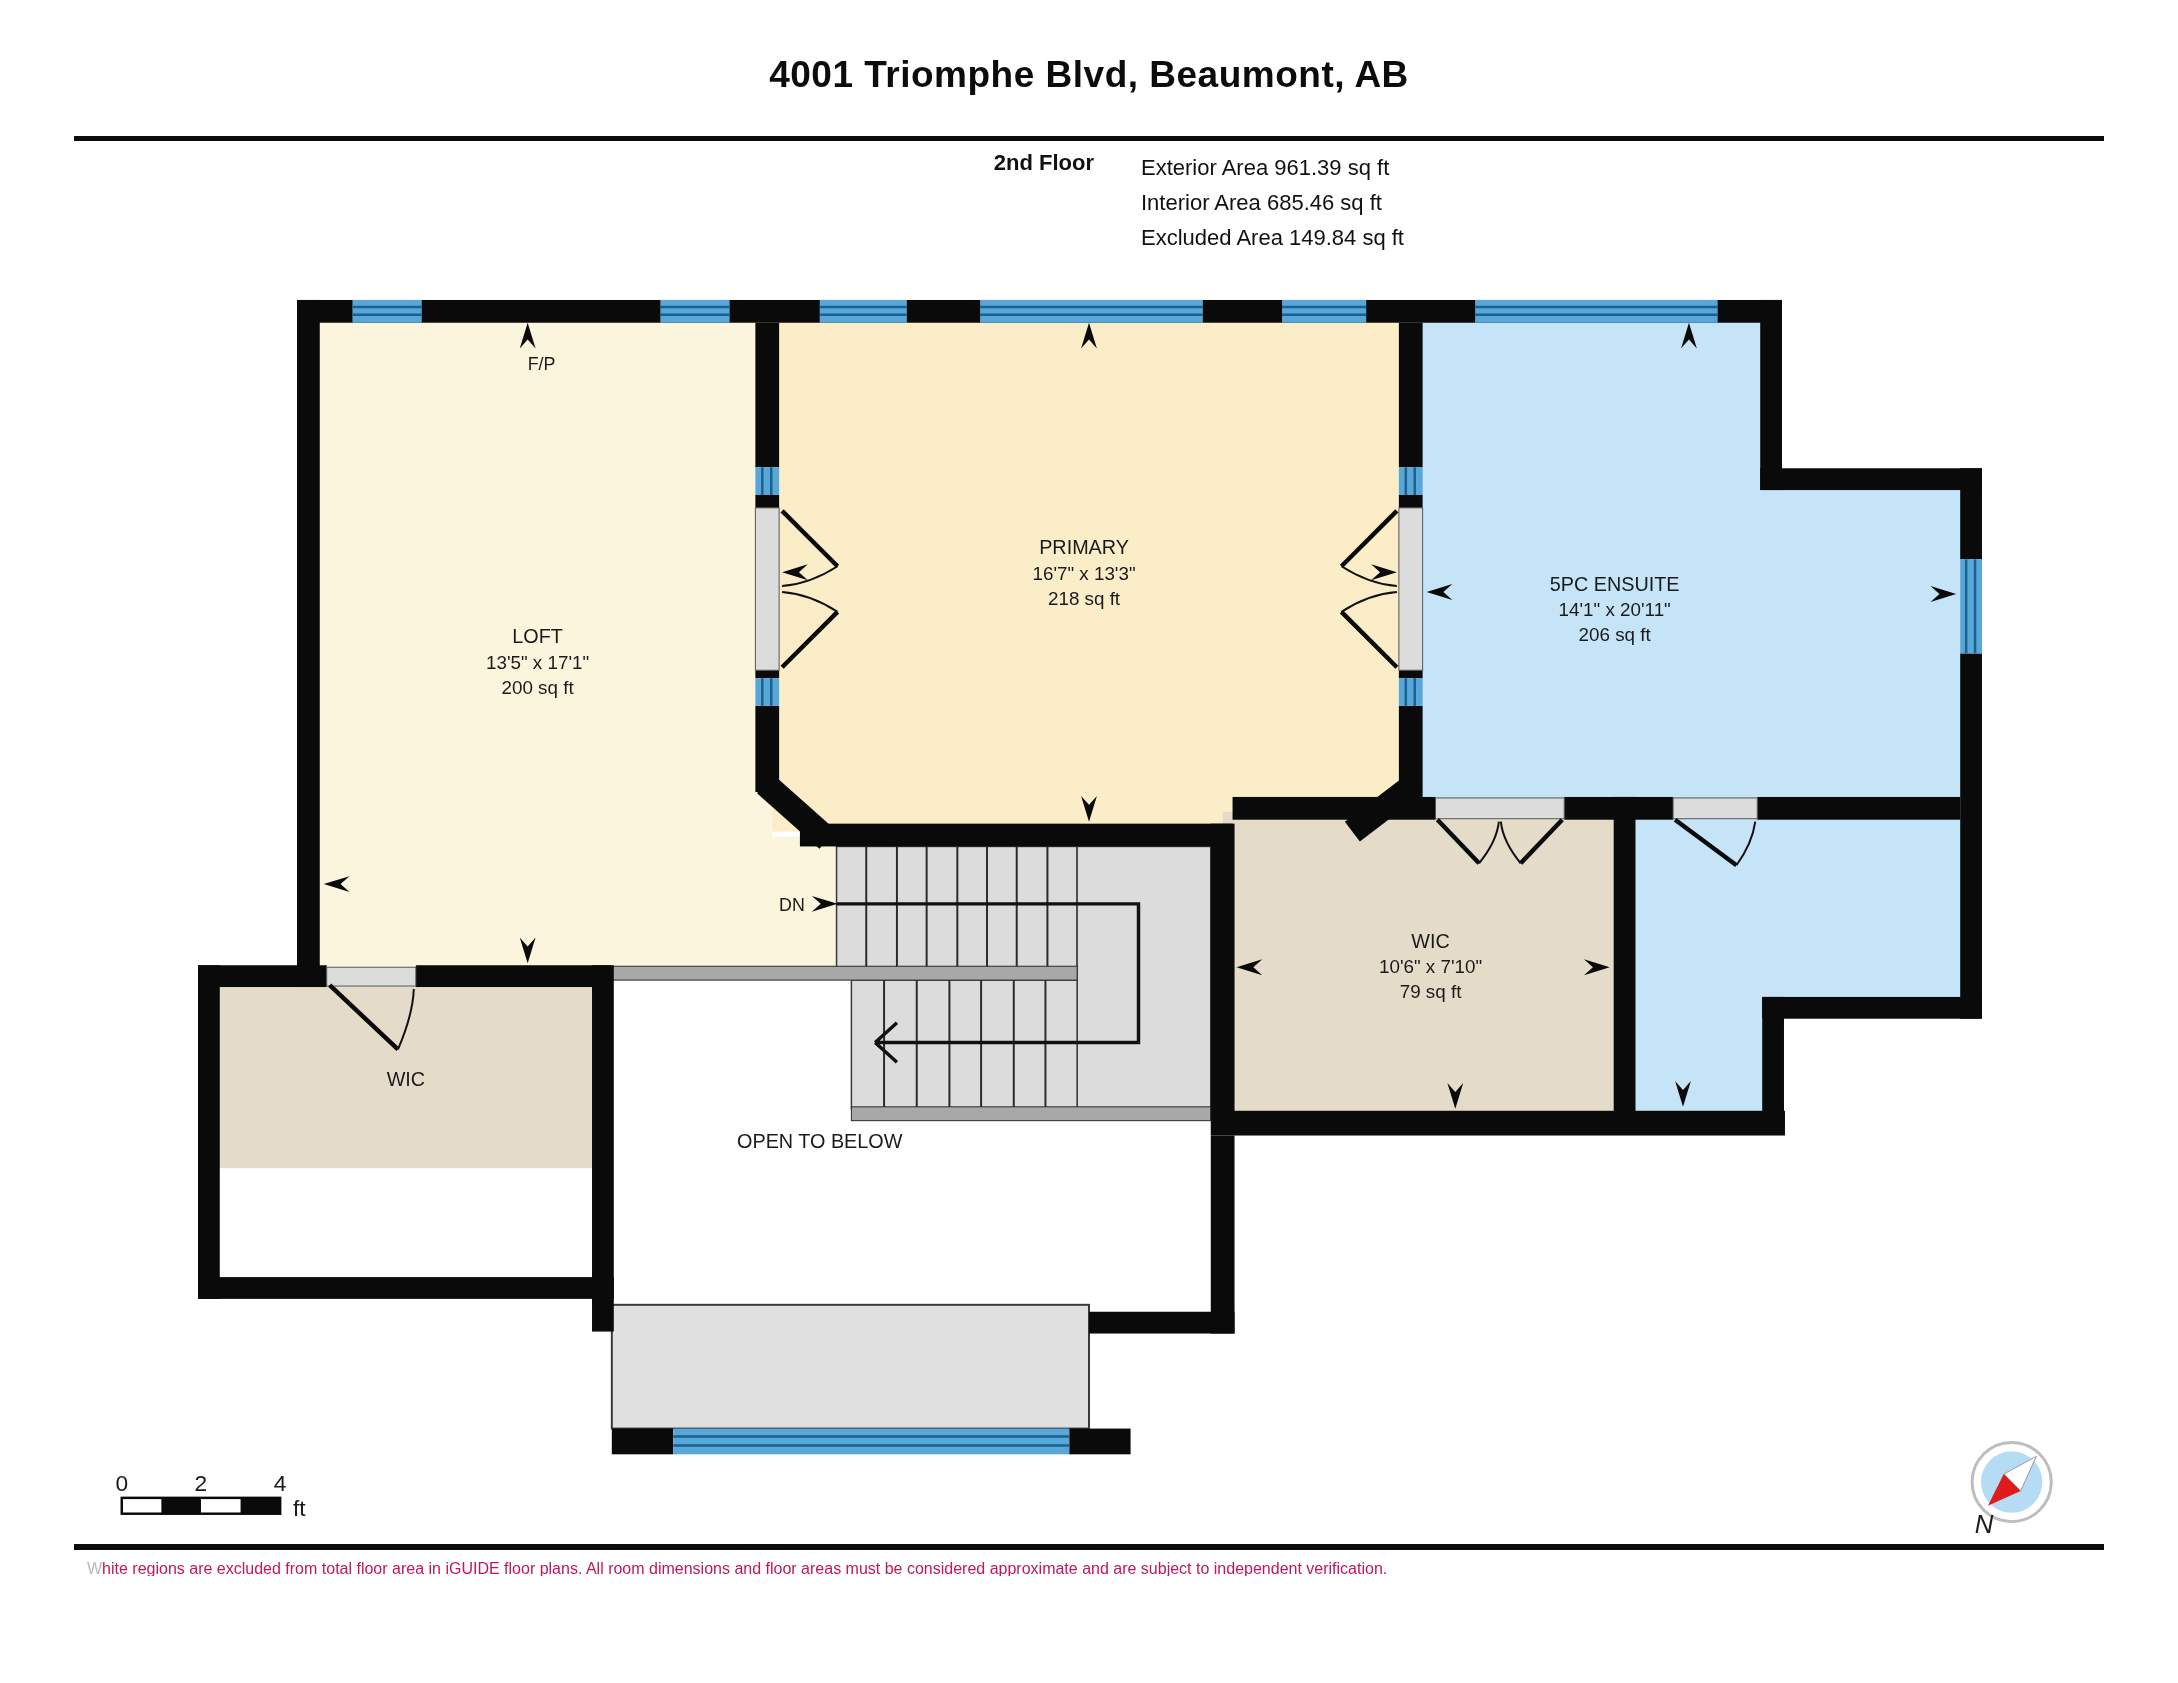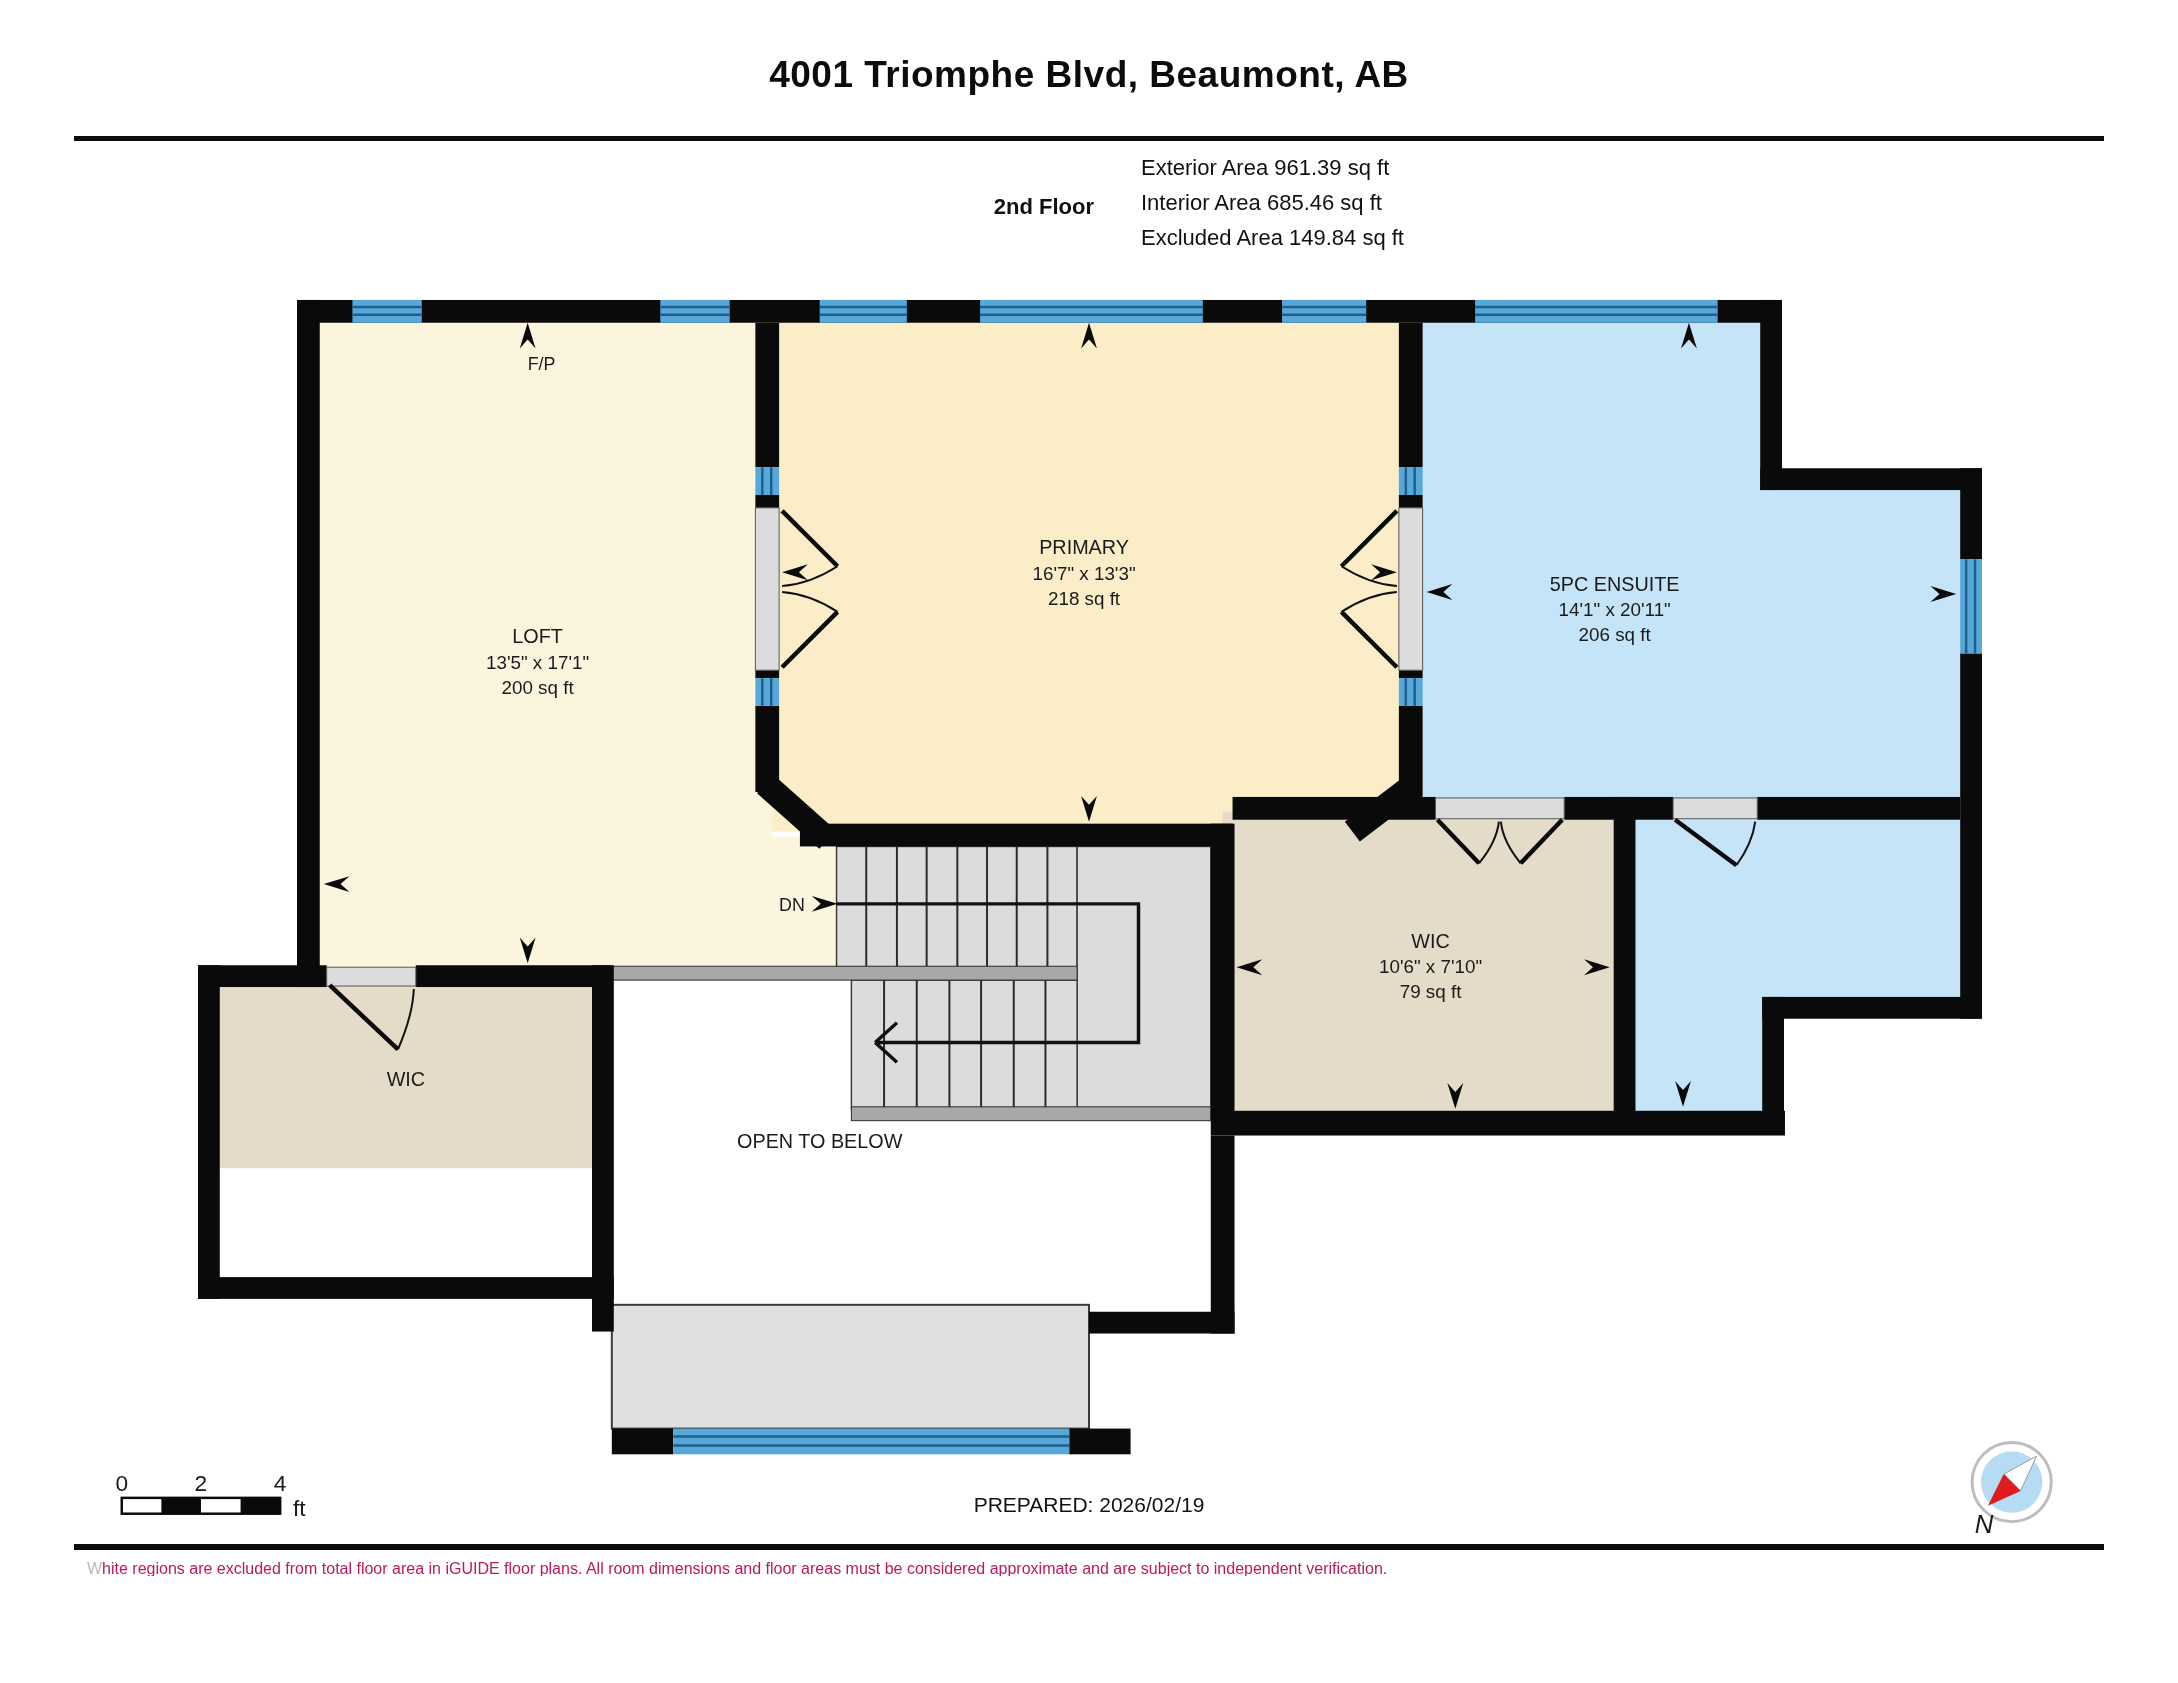--- a/index.html
+++ b/index.html
@@ -2,21 +2,21 @@
 <html><head>
 <meta charset="utf-8">
 <style>
   html,body{margin:0;padding:0;background:#ffffff;}
   body{font-family:"Liberation Sans", sans-serif;}
   .canvas{position:relative;width:2178px;height:1576px;background:#fff;overflow:hidden;}
   .page-title{position:absolute;left:0;top:54px;width:2178px;text-align:center;
     font-size:37px;font-weight:bold;color:#0c0c0c;letter-spacing:0.5px;}
   .rule{position:absolute;left:74px;top:136px;width:2030px;height:5px;background:#0c0c0c;}
   .floorinfo{position:absolute;top:150px;left:0;width:2178px;font-size:22px;color:#111;}
-  .floorinfo .flabel{position:absolute;left:832px;width:262px;text-align:right;font-weight:bold;top:0;margin-top:44px;}
+  .floorinfo .flabel{position:absolute;left:832px;width:262px;text-align:right;font-weight:bold;top:0;}
   .floorinfo .fareas{position:absolute;left:1117px;top:0;line-height:35px;margin-left:24px;}
   .plan-svg{position:absolute;left:0;top:0;}
   .footer-rule{position:absolute;left:74px;top:1544px;width:2030px;height:6px;background:#0c0c0c;}
   .disclaimer{position:absolute;left:87px;top:1560px;width:2030px;font-size:16px;color:#be185d;}
   .disclaimer::first-letter{color:#b9b9b9;}
   .prepared{position:absolute;left:0;top:1493px;width:2178px;text-align:center;font-size:21px;color:#111;}
   text{font-family:"Liberation Sans", sans-serif;fill:#1a1a1a;}
   .roomname{font-size:20px;}
   .roomdim{font-size:19px;}
   .small-ann{font-size:18px;}
@@ -274,18 +274,17 @@
 
     <g>
       <circle cx="2032" cy="1497" r="40" fill="#ffffff" stroke="#bdbdbd" stroke-width="3"></circle>
       <circle cx="2032" cy="1497" r="31" fill="#b5dcf4"></circle>
       <polygon points="2057,1471 2041,1506 2024,1489" fill="#ffffff" stroke="#9a9a9a" stroke-width="1"></polygon>
       <polygon points="2008,1521 2041,1506 2024,1489" fill="#e01b1b"></polygon>
       <text x="2004" y="1548" font-size="26" font-style="italic" text-anchor="middle">N</text>
     </g>
   </svg>
 
-  <div class="prepared">PREPARED: 2026/02/19</div>
   <div class="footer-rule"></div>
   <div class="disclaimer">White regions are excluded from total floor area in iGUIDE floor plans. All room dimensions and floor areas must be considered approximate and are subject to independent verification.</div>
 
 </div>
 
 
 </body></html>

